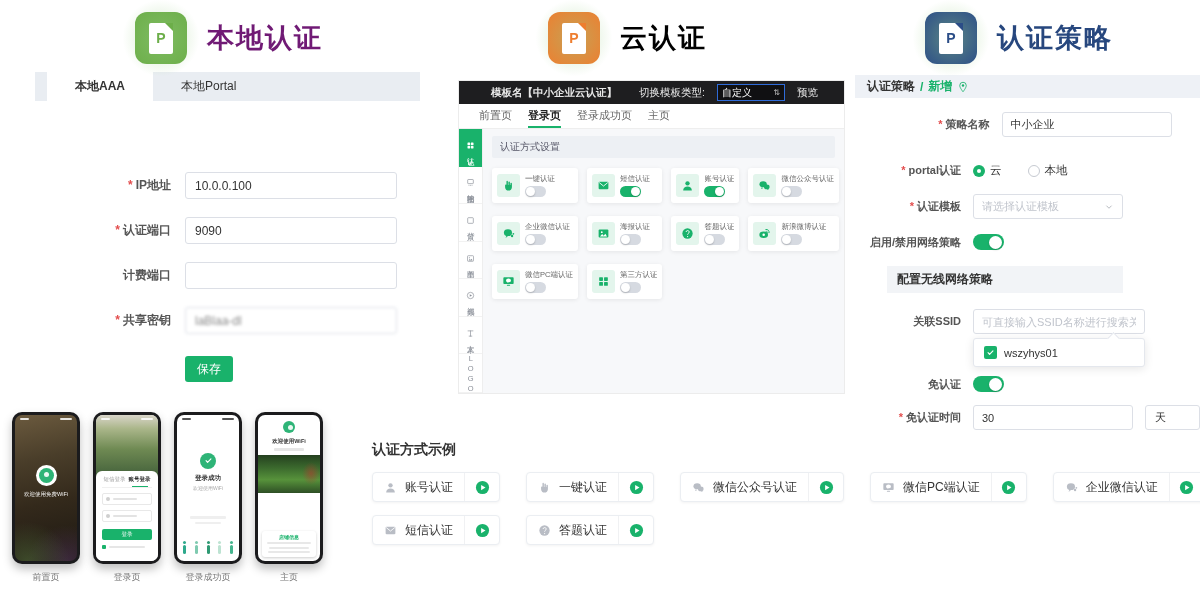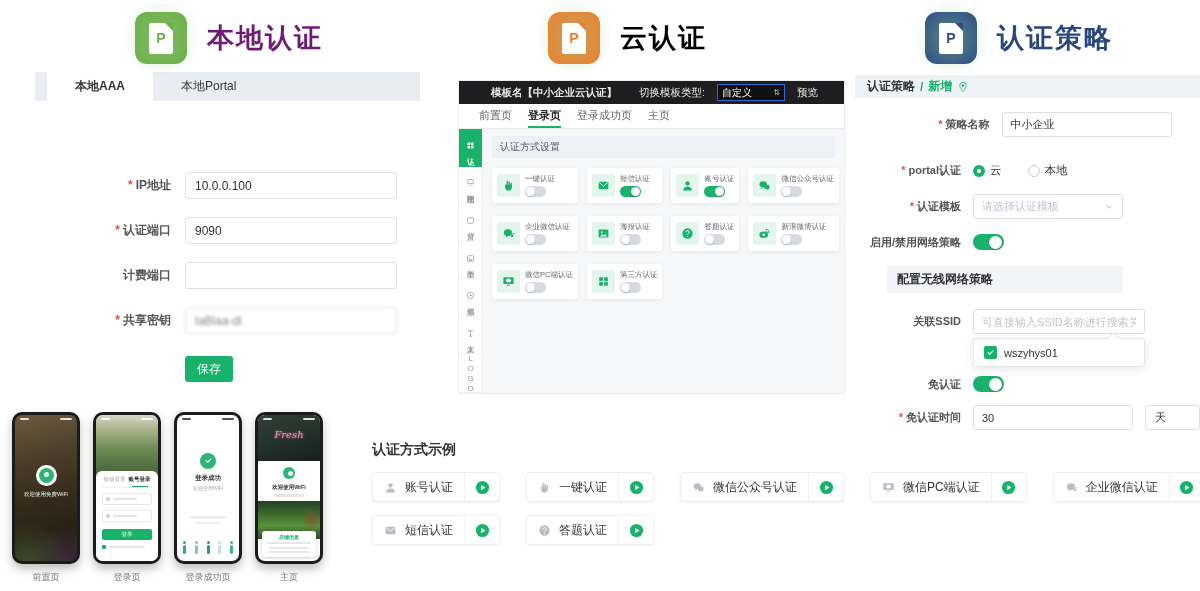--- a/index.html
+++ b/index.html
@@ -603,23 +603,20 @@
         </div>
       <div class="pcaption">登录成功页</div>
     </div>
     <div class="phone">
       <div class="pframe">
           <div class="pscreen">
         <div class="sb-bar">
               <i></i>
               <i></i>
             </div>
-        <div class="scr4-photo1">
-              <div class="fresh-sign">Fresh</div>
-            </div>
         <div class="scr4-mid">
           <div class="logo-circle" style="width:17px;height:17px;">
                 <i style="width:12px;height:12px;"></i>
               </div>
           <div class="scr4-title">欢迎使用WiFi</div>
           <div class="scr4-sub"></div>
         </div>
         <div class="scr4-photo2"></div>
         <div class="scr4-card">
           <div class="scr4-card-title">店铺信息</div>

